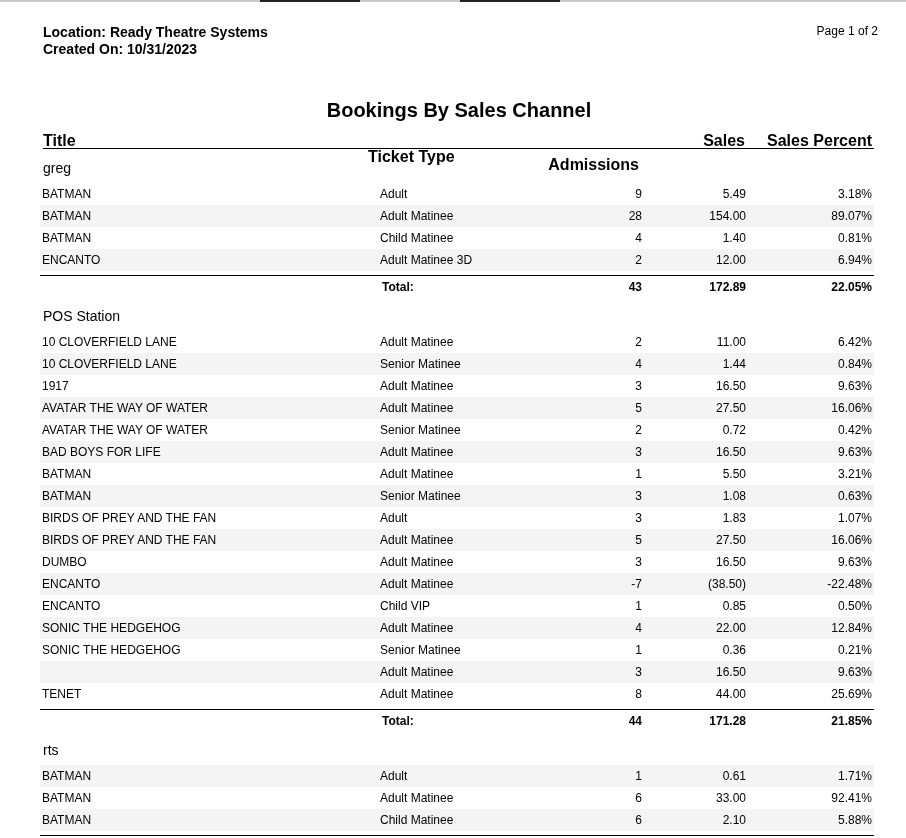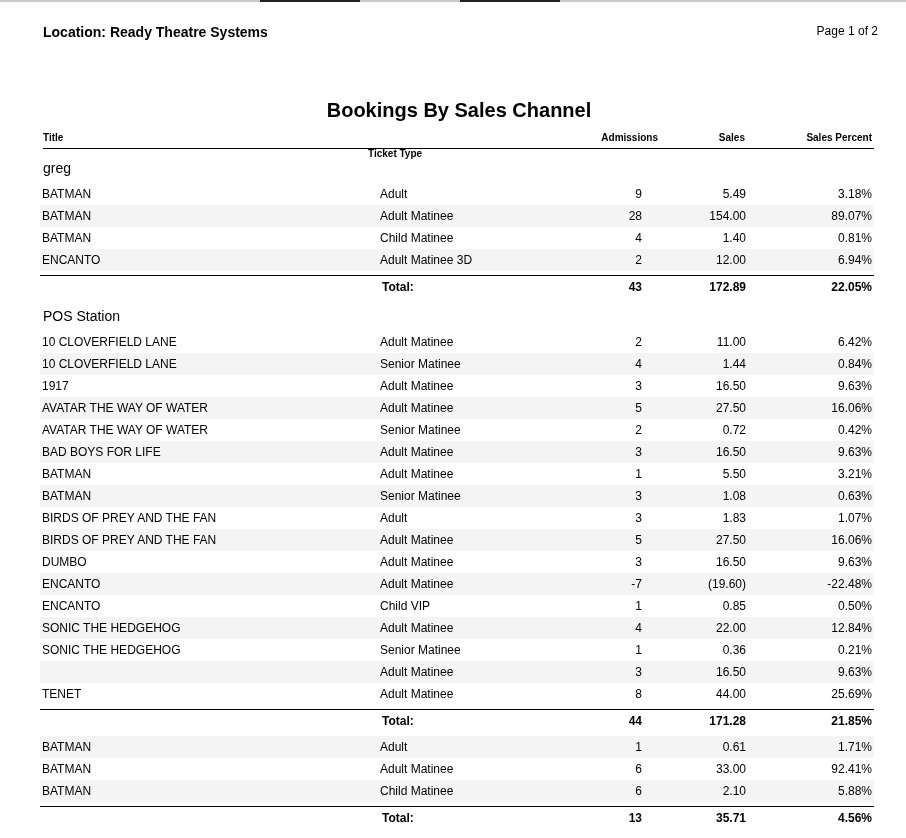--- a/index.html
+++ b/index.html
@@ -3,21 +3,21 @@
 <meta charset="utf-8">
 <style>
   html, body { margin:0; padding:0; background:#ffffff; }
   body { width:906px; height:838px; position:relative; overflow:hidden; font-family:"Liberation Sans", sans-serif; color:#000; }
   .topline { position:absolute; left:0; top:0; width:906px; height:2px; background:#c8c8c8; }
   .topbar { position:absolute; top:0; height:2px; background:#222; }
   .meta { position:absolute; left:43px; top:24px; font-weight:bold; font-size:14px; line-height:16.5px; }
   .meta div { white-space:nowrap; }
   .page-num { position:absolute; right:28px; top:24px; font-size:12px; }
   .report-title { position:absolute; left:0; width:918px; top:99px; text-align:center; font-weight:bold; font-size:20px; }
-  .col-head { position:absolute; top:132px; left:43px; width:831px; height:16px; border-bottom:1.5px solid #000; font-weight:bold; font-size:10px; }
+  .col-head { position:absolute; top:132px; left:43px; width:831px; height:16px; border-bottom:1.5px solid #000; font-weight:bold; font-size:16px; }
   .col-head span { position:absolute; top:0; white-space:nowrap; }
   .rows { position:absolute; left:40px; top:154px; width:834px; }
   .group-title { height:29px; line-height:28px; font-weight:normal; font-size:14px; padding-left:3px; }
   .row { height:22px; position:relative; font-size:12px; line-height:22px; }
   .row.alt { background:#f4f4f4; }
   .row span, .total span { position:absolute; top:0; white-space:nowrap; }
   .c-title { left:2px; }
   .c-type { left:340px; }
   .c-adm { right:232px; text-align:right; }
   .c-sales { right:128px; text-align:right; }
@@ -27,30 +27,31 @@
 </style>
 </head>
 <body>
 
 <div class="topline"></div>
 <div class="topbar" style="left:260px;width:100px;"></div>
 <div class="topbar" style="left:460px;width:100px;"></div>
 
 <div class="meta">
   <div><span>Location:</span> <span>Ready Theatre Systems</span></div>
+  <div><span>Created On:</span> <span>10/31/2023</span></div>
 </div>
 
 <div class="page-num">Page 1 of 2</div>
 
 <div class="report-title">Bookings By Sales Channel</div>
 
 <div class="col-head">
   <span style="left:0;">Title</span>
   <span style="left:325px;margin-top:16px;">Ticket Type</span>
-  <span style="right:216px;">Admissions</span>
+  <span style="right:235px;margin-top:24px;">Admissions</span>
   <span style="right:129px;">Sales</span>
   <span style="right:2px;">Sales Percent</span>
 </div>
 
 <div class="rows" id="rows">
     <div class="group-title">greg</div>
     <div class="row">
       <span class="c-title">BATMAN</span>
       <span class="c-type">Adult</span>
       <span class="c-adm">9</span>
@@ -159,21 +160,21 @@
       <span class="c-title">DUMBO</span>
       <span class="c-type">Adult Matinee</span>
       <span class="c-adm">3</span>
       <span class="c-sales">16.50</span>
       <span class="c-pct">9.63%</span>
     </div>
     <div class="row alt">
       <span class="c-title">ENCANTO</span>
       <span class="c-type">Adult Matinee</span>
       <span class="c-adm">-7</span>
-      <span class="c-sales">(19.60)</span>
+      <span class="c-sales">(38.50)</span>
       <span class="c-pct">-22.48%</span>
     </div>
     <div class="row">
       <span class="c-title">ENCANTO</span>
       <span class="c-type">Child VIP</span>
       <span class="c-adm">1</span>
       <span class="c-sales">0.85</span>
       <span class="c-pct">0.50%</span>
     </div>
     <div class="row alt">
@@ -202,20 +203,21 @@
       <span class="c-adm">8</span>
       <span class="c-sales">44.00</span>
       <span class="c-pct">25.69%</span>
     </div>
     <div class="total">
       <span class="c-type">Total:</span>
       <span class="c-adm">44</span>
       <span class="c-sales">171.28</span>
       <span class="c-pct">21.85%</span>
     </div>
+    <div class="group-title">rts</div>
     <div class="row alt">
       <span class="c-title">BATMAN</span>
       <span class="c-type">Adult</span>
       <span class="c-adm">1</span>
       <span class="c-sales">0.61</span>
       <span class="c-pct">1.71%</span>
     </div>
     <div class="row">
       <span class="c-title">BATMAN</span>
       <span class="c-type">Adult Matinee</span>

